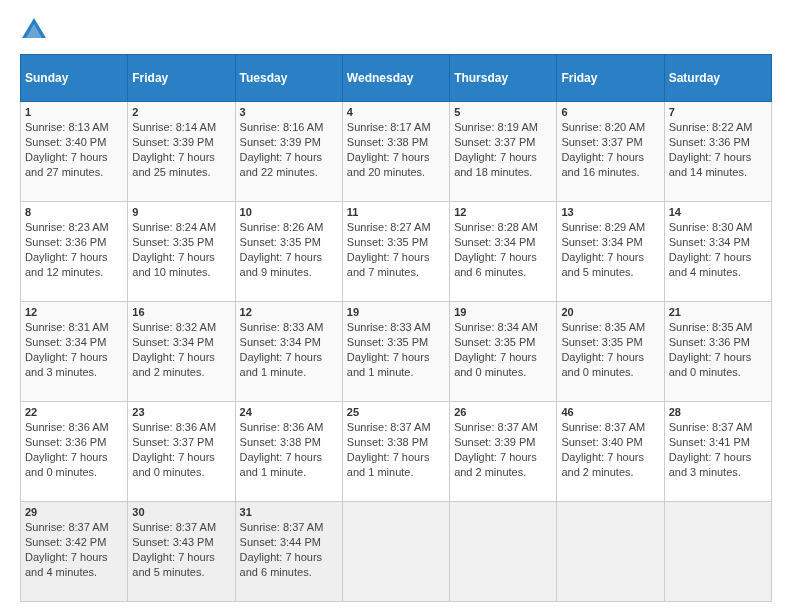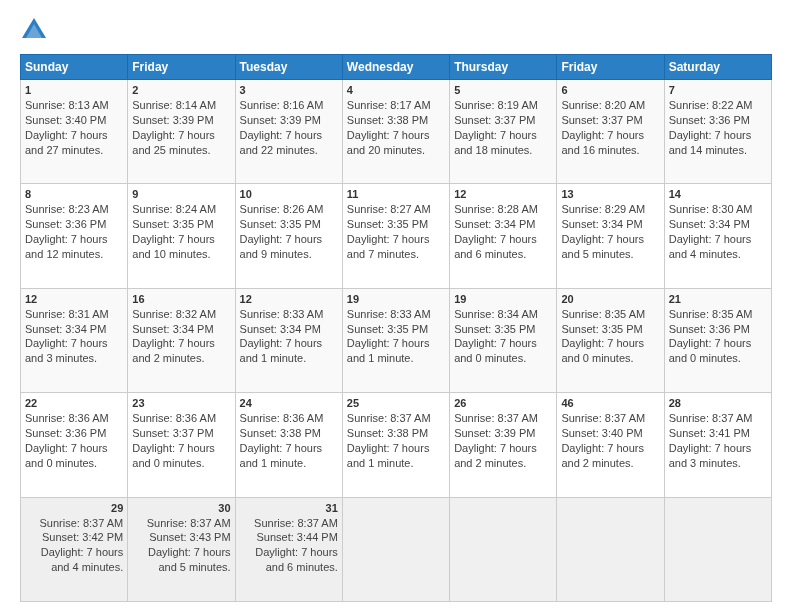--- a/index.html
+++ b/index.html
@@ -64,39 +64,38 @@
       border: 1px solid #ccc;
       border-collapse: collapse;
       width: 100%;
       table-layout: fixed;
     }
     .calendar thead tr th {
       background-color: #2b7fc4;
       color: #fff;
       font-size: 12px;
       font-weight: bold;
-      padding: 5px 4px;
+      padding: 16px 4px;
       text-align: left;
       border: 1px solid #1a6aad;
     }
     .calendar tbody tr td {
       border: 1px solid #ccc;
       vertical-align: top;
       padding: 4px 4px;
       font-size: 9.5px;
       color: #333;
       background: #fff;
       height: 88px;
     }
     .calendar tbody tr:nth-child(odd) td {
       background: #f9f9f9;
     }
     .calendar tbody tr:last-child td {
       background: #efefef;
-      text-align: right;
     }
     .day-num {
       font-size: 11px;
       font-weight: bold;
       display: block;
       margin-bottom: 2px;
     }
     .day-info {
       font-size: 11px;
       line-height: 1.35;

